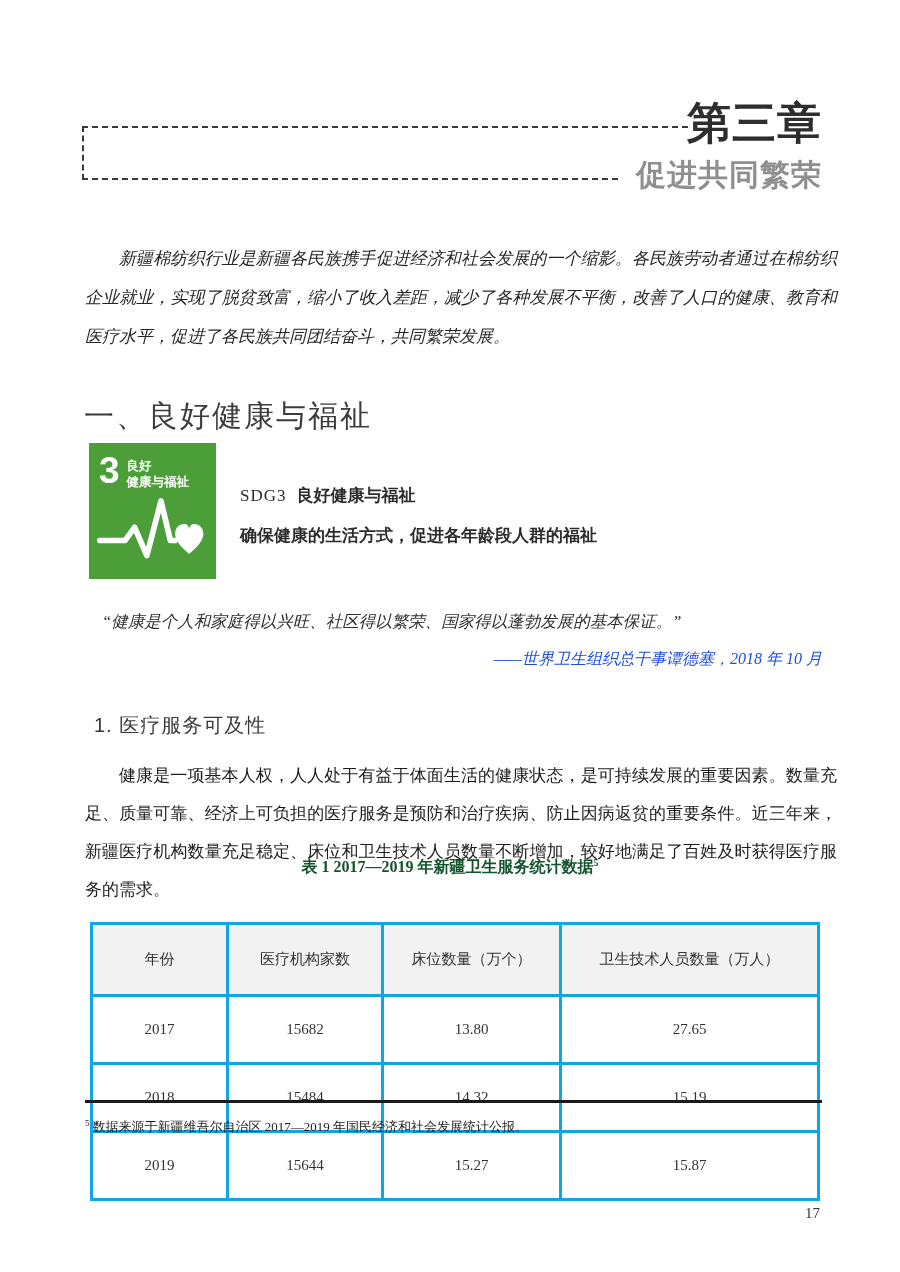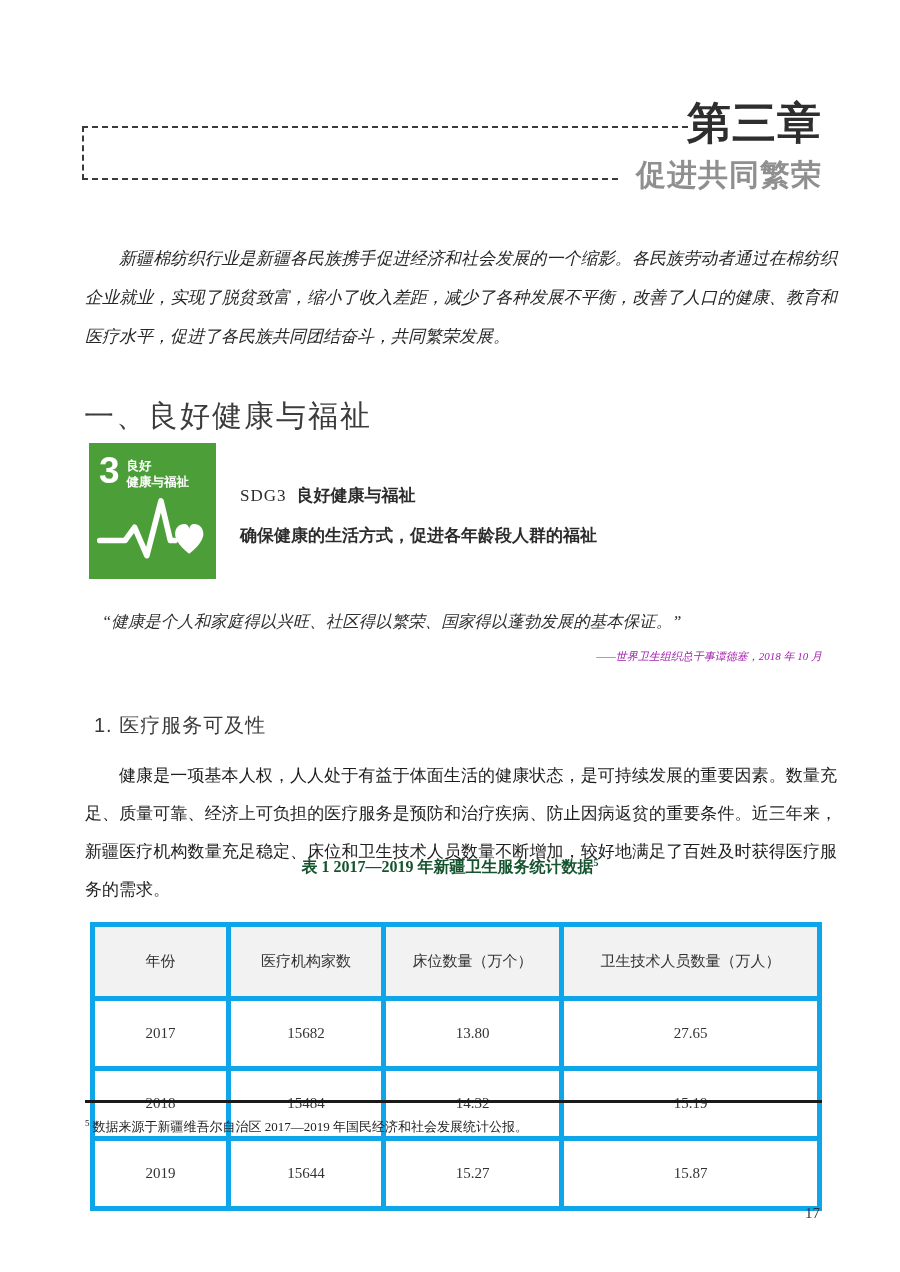--- a/index.html
+++ b/index.html
@@ -47,42 +47,42 @@
   
   .sdg-line1 { position:absolute; left:240px; top:484px; font-size:17px; color:#2c2c2c; }
   .sdg-en { font-family:"Liberation Serif", serif; letter-spacing:1px; }
   .sdg-zh { font-family:"Liberation Sans", sans-serif; font-weight:bold; margin-left:10px; }
   .sdg-line2 {
     position:absolute; left:240px; top:524px; font-size:17px;
     font-family:"Liberation Sans", sans-serif; font-weight:bold; color:#2c2c2c;
   }
   
   .quote { position:absolute; left:102px; top:611px; width:720px; font-style:italic; font-size:16.5px; color:#2e2e2e; }
-  .quote-attr { position:absolute; right:78px; top:649px; font-style:italic; font-size:11px; color:#a21caf; }
+  .quote-attr { position:absolute; right:78px; top:649px; font-style:italic; font-size:16px; color:#1d4ed8; }
   
   .sub-heading {
     position:absolute; left:94px; top:712px;
     font-family:"Liberation Sans", sans-serif; font-size:20px; color:#3a3a3a; letter-spacing:1px;
   }
   .body-para {
     position:absolute; left:85px; top:740px; width:752px;
     font-size:17px; line-height:38px; text-align:justify; text-indent:2em; color:#1d1d1d;
   }
   
   .table-title {
     position:absolute; left:0; top:857px; width:900px; text-align:center;
     font-weight:bold; font-size:16px; color:#14532d;
   }
   .table-title sup { font-size:10px; }
   table.stats {
     position:absolute; left:90px; top:922px; width:727px;
     border-collapse:collapse; table-layout:fixed;
     font-size:15px; color:#333; text-align:center;
   }
-  table.stats th, table.stats td { border:5px solid #0ea5e9; padding:15px; }
+  table.stats th, table.stats td { border:3px solid #0ea5e9; padding:15px; }
   table.stats th { height:39px; background:#f2f2f2; font-weight:normal; }
   table.stats td { height:35px; background:#ffffff;margin-top:11px; }
   col.c1 { width:136px; } col.c2 { width:155px; } col.c3 { width:178px; } col.c4 { width:258px; }
   
   .footnote-divider { position:absolute; left:85px; top:1100px; width:737px; border-top:3px solid #1a1a1a; }
   .footnote { position:absolute; left:85px; top:1118px; width:740px; font-size:13px; color:#222; }
   .footnote sup { font-size:9px; margin-right:3px; }
   
   .page-number { position:absolute; right:80px; top:1205px; font-size:15px; color:#333; }
 </style>

